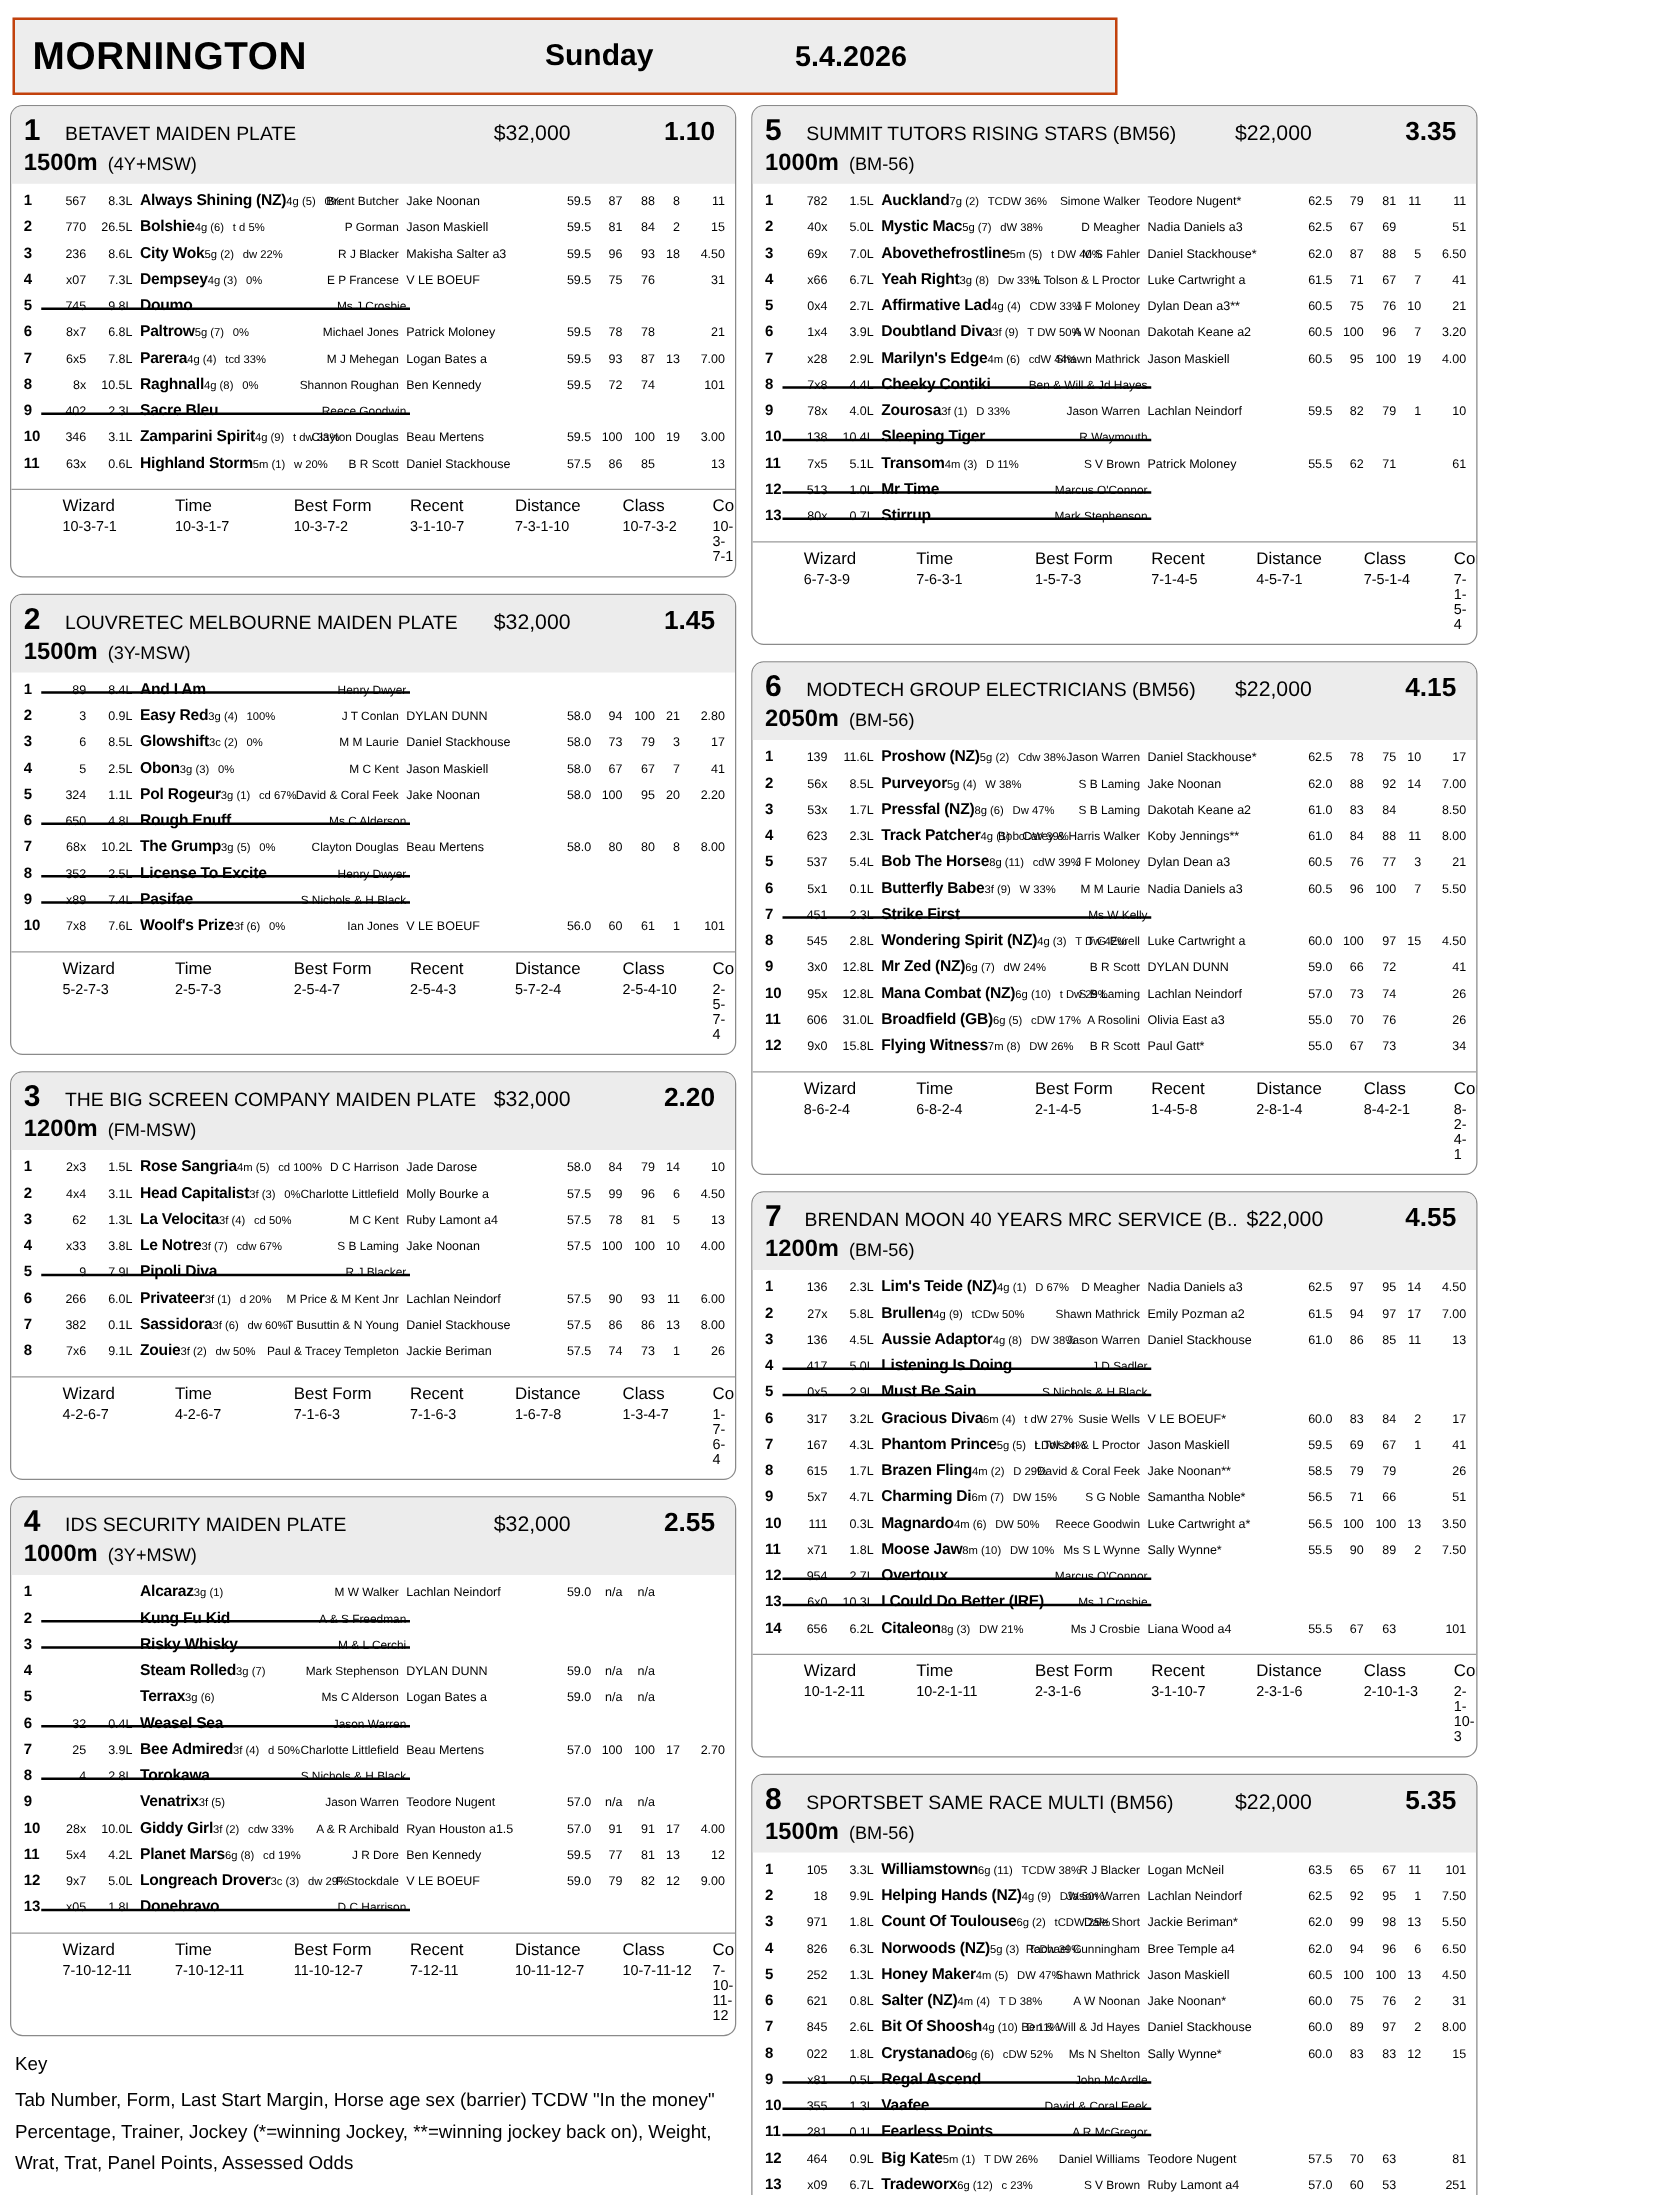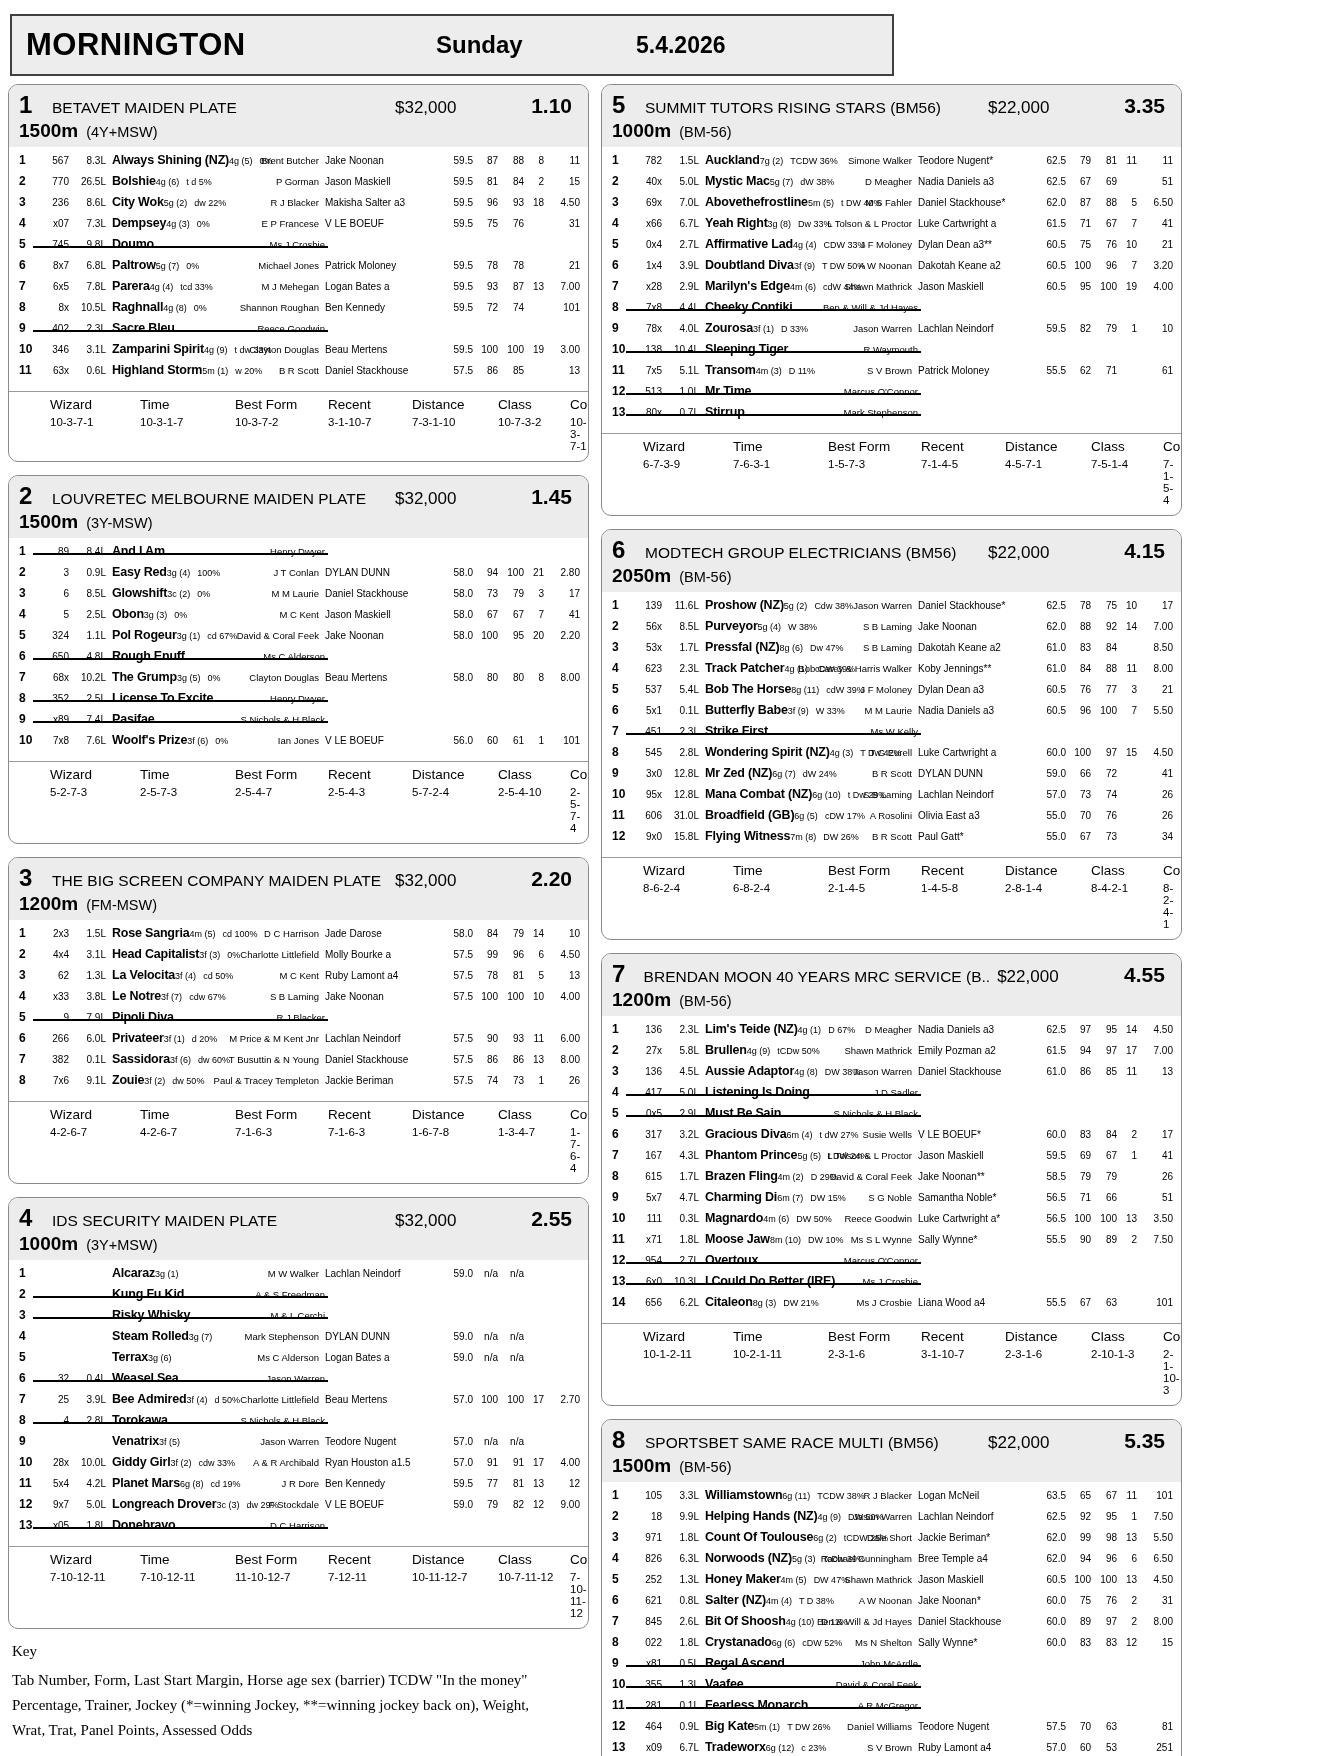--- a/index.html
+++ b/index.html
@@ -1,18 +1,18 @@
 <!DOCTYPE html>
 <html><head>
 <meta charset="utf-8">
 <style>
   html,body{margin:0;padding:0;background:#fff;width:1328px;height:1756px;overflow:hidden;
     font-family:"Liberation Sans","DejaVu Sans",sans-serif;color:#000;}
   .page{padding:8px 8px 0 8px;}
-  .header-bar{width:880px;height:58px;border:2px solid #404040;background:#ededed;
+  .header-bar{width:880px;height:58px;border:2px solid #c2410c;background:#ededed;
     display:flex;align-items:center;margin:6px 0 8px 2px;}
   .track{font-size:31px;font-weight:700;letter-spacing:.5px;padding-left:14px;width:410px;}
   .day{font-size:24px;font-weight:700;width:200px;}
   .hdate{font-size:23px;font-weight:700;}
   .columns{display:flex;gap:12px;align-items:flex-start;}
   .col{width:581px;flex:0 0 581px;}
   .race-box{border:1.5px solid #8a8a8a;border-radius:10px;overflow:hidden;margin-bottom:13px;background:#fff;}
   .race-header{background:#ececec;padding:6px 10px 5px 10px;}
   .rh-line1{display:flex;align-items:baseline;gap:7px;}
   .race-no{font-size:24px;font-weight:700;width:26px;}
@@ -37,21 +37,21 @@
   .c-wrat{width:25px;text-align:right;flex:none;}
   .c-trat{width:26px;text-align:right;flex:none;}
   .c-pts{width:20px;text-align:right;flex:none;}
   .c-odds{width:36px;text-align:right;flex:none;}
   .scr-spacer{width:255px;flex:none;}
   .scr .strike{position:absolute;left:24px;width:51%;top:9px;border-top:2.5px solid #000;}
   .summary{padding:5px 10px 9px 10px;border-top:1px solid #9a9a9a;margin-top:4px;}
   .sum-grid{display:grid;grid-template-columns:90px 95px 93px 84px 86px 72px 1fr;margin-left:31px;}
   .sum-label{font-size:13.5px;}
   .sum-value{font-size:11.5px;padding-top:4px;}
-  .key{margin:14px 2px 0 4px;font-family:Liberation Serif, serif;}
+  .key{margin:14px 2px 0 4px;}
   .key-title{font-size:15px;margin-bottom:8px;}
   .key-line{font-size:15px;line-height:25px;}
 </style>
 </head>
 <body>
 
 <div class="page">
   <div class="header-bar">
     <span class="track">MORNINGTON</span>
     <span class="day">Sunday</span>
@@ -1400,21 +1400,21 @@
                 <span class="c-mgn">1.3L</span>
                 <span class="c-nameblk"><span class="c-name">Vaafee</span></span>
                 <span class="c-trainer">David &amp; Coral Feek</span>
                 <span class="scr-spacer"></span>
                 <div class="strike"></div>
               </div>
               <div class="horse-row scr">
                 <span class="c-tab">11</span>
                 <span class="c-form">281</span>
                 <span class="c-mgn">0.1L</span>
-                <span class="c-nameblk"><span class="c-name">Fearless Monarch</span></span>
+                <span class="c-nameblk"><span class="c-name">Fearless Points</span></span>
                 <span class="c-trainer">A R McGregor</span>
                 <span class="scr-spacer"></span>
                 <div class="strike"></div>
               </div>
               <div class="horse-row">
                 <span class="c-tab">12</span>
                 <span class="c-form">464</span>
                 <span class="c-mgn">0.9L</span>
                 <span class="c-nameblk"><span class="c-name">Big Kate</span><span class="c-age">5m (1)</span><span class="c-notes">T DW 26%</span></span>
                 <span class="c-trainer">Daniel Williams</span>

